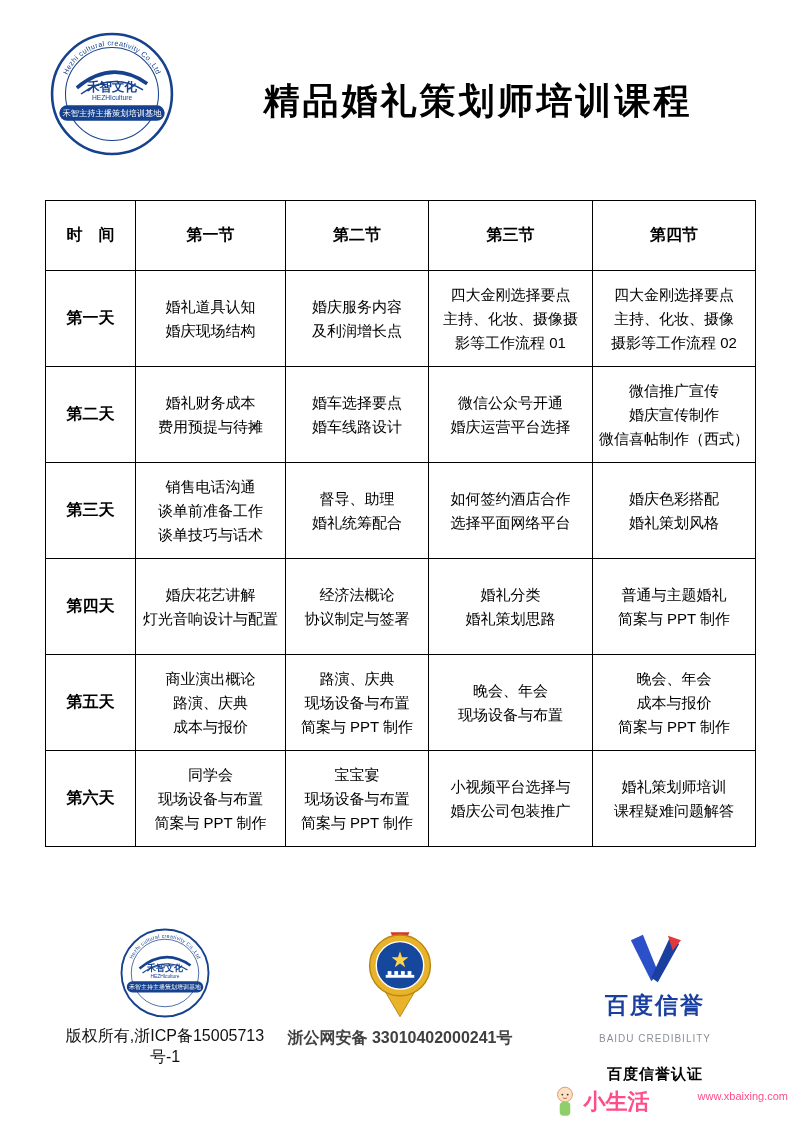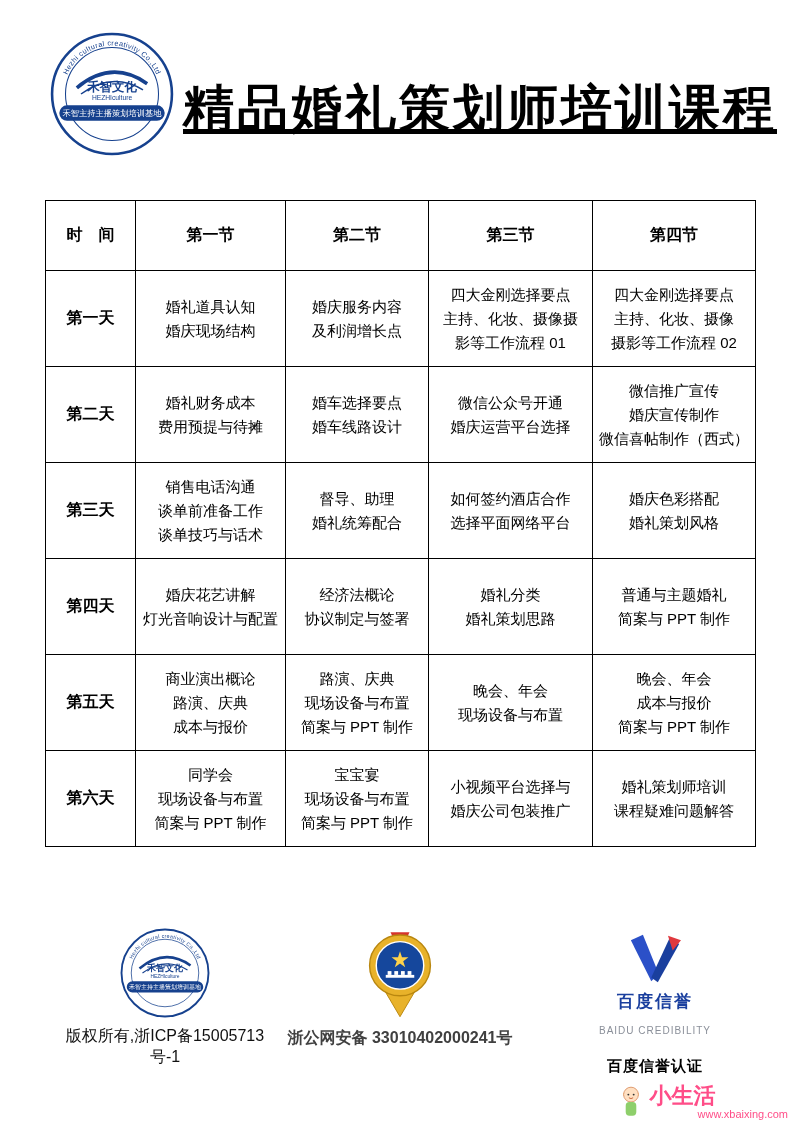--- a/index.html
+++ b/index.html
@@ -7,22 +7,22 @@
   .page {
     position:relative; width:800px; height:1128px; margin:0 auto;
     background:#ffffff; font-family:"Liberation Sans", sans-serif; color:#000;
     overflow:hidden;
   }
 
   
   .header-logo { position:absolute; left:50px; top:32px; width:124px; height:124px; }
   .page-title {
     position:absolute; left:183px; top:80px; width:590px;
-    text-align:center; font-size:51px; font-weight:bold; letter-spacing:3px;
-    color:#000; line-height:1.15; white-space:nowrap;text-decoration:underline;
+    text-align:center; font-size:36px; font-weight:bold; letter-spacing:3px;
+    color:#000; line-height:1.15; white-space:nowrap;
   }
 
   
   table.course-table {
     position:absolute; left:45px; top:200px;
     border-collapse:collapse; table-layout:fixed;border-radius:16px;
   }
   .course-table th, .course-table td {
     border:1px solid #000; text-align:center; vertical-align:middle;
     white-space:pre-line; padding:4px 6px;
@@ -40,30 +40,30 @@
   }
   .police-badge { position:absolute; left:362px; top:926px; width:76px; height:94px; }
   .police-text {
     position:absolute; left:265px; top:1028px; width:270px;
     text-align:center; font-size:16px; font-weight:bold; color:#404040;
   }
   .baidu-block {
     position:absolute; left:585px; top:932px; width:140px; text-align:center;
   }
   .baidu-icon { width:58px; height:52px; display:block; margin:0 auto 6px auto; }
-  .baidu-title { font-size:17px; font-weight:bold; color:#1a3f9e; letter-spacing:2px; }
+  .baidu-title { font-size:23px; font-weight:bold; color:#1a3f9e; letter-spacing:2px; }
   .baidu-sub { font-size:10px; color:#8a8f99; letter-spacing:1px; margin-top:12px; }
   .baidu-caption { font-size:15px; font-weight:bold; color:#000; margin-top:21px; letter-spacing:1px; }
 
   
   .watermark {
     position:absolute; right:12px; bottom:8px;
     display:flex; align-items:center; gap:6px;
   }
-  .wm-texts { display:flex; flex-direction:column; align-items:flex-start; }
+  .wm-texts { display:flex; flex-direction:row; align-items:flex-start; }
   .wm-name { font-size:22px; font-weight:bold; color:#ff4d88; line-height:1.1; }
   .wm-url { font-size:11px; color:#ff4d88;padding-left:48px; }
 </style>
 </head>
 <body>
 
 <div class="page">
 
   <svg width="0" height="0" style="position:absolute" aria-hidden="true">
     <defs>

